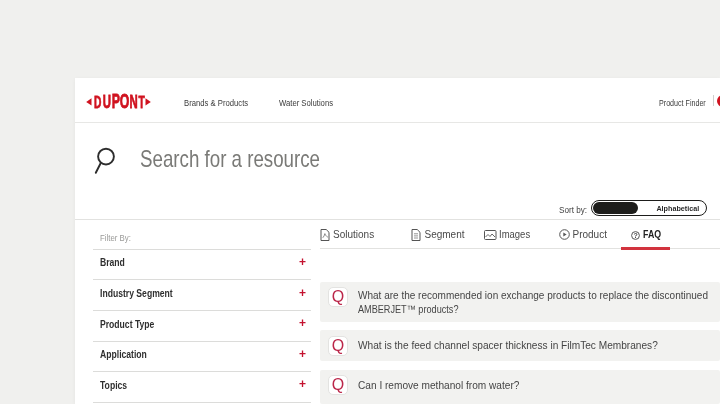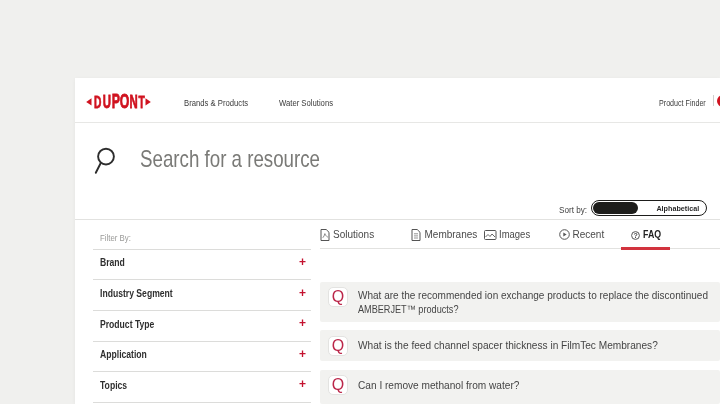--- a/index.html
+++ b/index.html
@@ -50,31 +50,31 @@
     <path d="M1,0.5 h5.2 l2.8,2.8 v8.2 h-8 z" fill="none" stroke="#555" stroke-width="1"></path>
     <path d="M2.8,8.8 c0.9,-1 1.8,-2.6 2.1,-4.2 c0.6,1.7 1.7,3 2.9,3.6" fill="none" stroke="#666" stroke-width="0.75"></path>
   </svg>
   <div class="abs tabtxt" style="left:333px; top:229px;">Solutions</div>
   <svg class="abs" style="left:410.5px; top:228.5px;" width="10" height="12" xmlns="http://www.w3.org/2000/svg">
     <path d="M1,0.5 h5.2 l2.8,2.8 v8.2 h-8 z" fill="none" stroke="#555" stroke-width="1"></path>
     <line x1="3" y1="4.8" x2="7" y2="4.8" stroke="#666" stroke-width="0.7"></line>
     <line x1="3" y1="6.9" x2="7" y2="6.9" stroke="#666" stroke-width="0.7"></line>
     <line x1="3" y1="9" x2="7" y2="9" stroke="#666" stroke-width="0.7"></line>
   </svg>
-  <div class="abs tabtxt" style="left:424.5px; top:229px;">Membranes</div>
+  <div class="abs tabtxt" style="left:424.5px; top:229px;">Segment</div>
   <svg class="abs" style="left:483.5px; top:229.5px;" width="13" height="11" xmlns="http://www.w3.org/2000/svg">
     <rect x="0.5" y="0.5" width="11.5" height="9" rx="1" fill="none" stroke="#555" stroke-width="1"></rect>
     <path d="M1.5,7 l2.5,-2.5 l2,2 l2,-2.5 l3,3" fill="none" stroke="#555" stroke-width="0.9"></path>
   </svg>
   <div class="abs tabtxt" style="left:498.5px; top:229px; transform:scale(0.95,1); transform-origin:0 0;">Images</div>
   <svg class="abs" style="left:558.5px; top:228.5px;" width="11" height="11" xmlns="http://www.w3.org/2000/svg">
     <circle cx="5.5" cy="5.5" r="4.8" fill="none" stroke="#555" stroke-width="1"></circle>
     <polygon points="4.3,3.4 7.6,5.5 4.3,7.6" fill="#555"></polygon>
   </svg>
-  <div class="abs tabtxt" style="left:572.5px; top:229px;">Recent</div>
+  <div class="abs tabtxt" style="left:572.5px; top:229px;">Product</div>
   <svg class="abs" style="left:630.5px; top:231px;" width="9" height="9" xmlns="http://www.w3.org/2000/svg">
     <circle cx="4.5" cy="4.5" r="3.9" fill="none" stroke="#555" stroke-width="1"></circle>
     <text x="4.6" y="6.9" font-size="7" font-weight="bold" fill="#4e4e4e" text-anchor="middle" font-family="Liberation Sans">?</text>
   </svg>
   <div class="abs" style="left:643px; top:228px; font-size:11px; font-weight:bold; color:#222; transform:scale(0.8,1); transform-origin:0 0;">FAQ</div>
   <div class="abs hline" style="left:320px; top:248px; width:400px; background:#e2e2e0;"></div>
   <div class="abs" style="left:621px; top:247px; width:49px; height:2.5px; background:#d2333e;"></div>
 
   <div class="abs" style="left:100px; top:232.5px; font-size:9px; color:#9a9a98; transform:scale(0.87,1); transform-origin:0 0;">Filter By:</div>
   <div class="abs hline" style="left:93px; top:248.8px; width:218px; background:#dcdcda;"></div>

